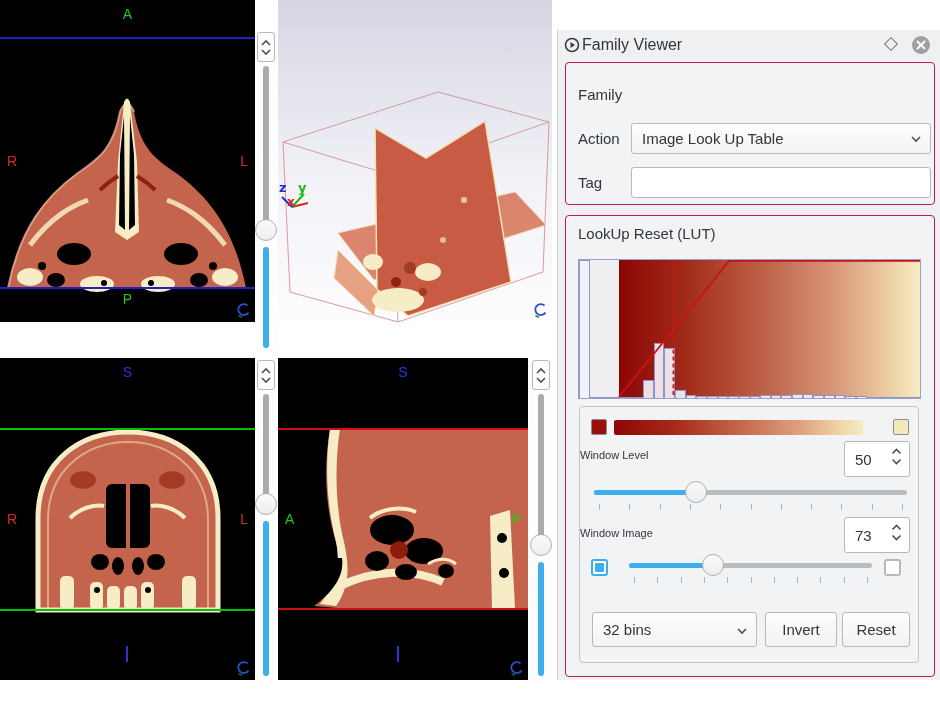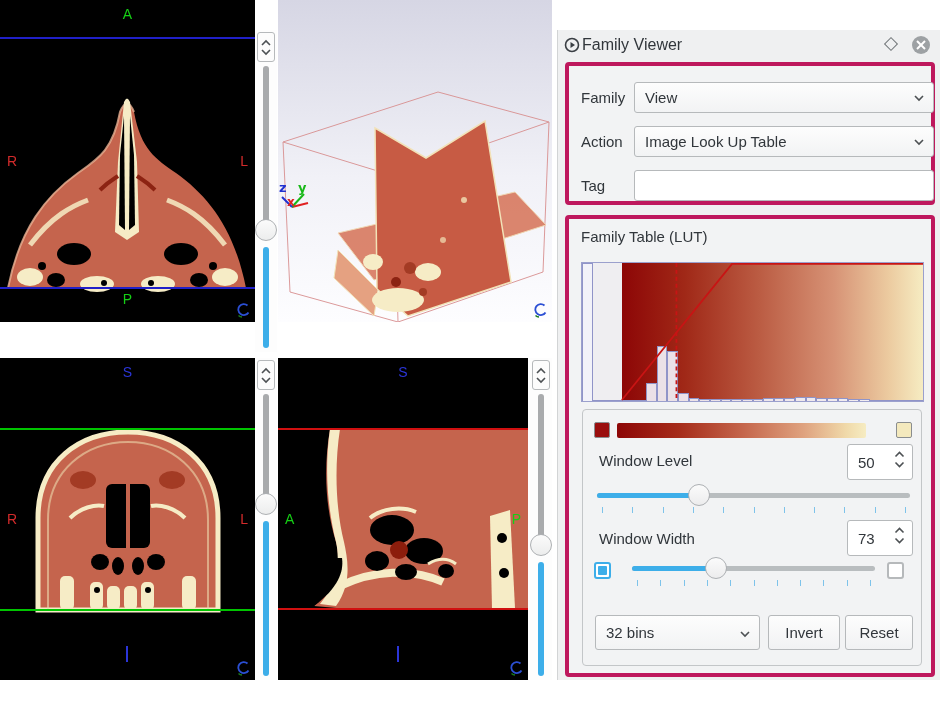--- a/index.html
+++ b/index.html
@@ -41,21 +41,21 @@
     background:#eff0f1; border-left:1px solid #d2d4d5; }
   .panel-title-row { position:absolute; left:0; top:0; width:100%; height:30px; }
   .title-play { position:absolute; left:6px; top:7px; width:16px; height:16px; }
   .panel-title { position:absolute; left:24px; top:6px; font-size:16px; color:#31363b; }
   .float-icon { position:absolute; right:44px; top:9px; width:10px; height:10px;
     border:1px solid #6f7477; transform:rotate(45deg); background:transparent; }
   .close-btn { position:absolute; right:10px; top:6px; width:18px; height:18px;
     border-radius:50%; background:#9da1a4; display:flex; align-items:center; justify-content:center; }
   .close-x { stroke:#fff; stroke-width:2; }
 
-  .groupbox { position:absolute; border:4px solid #be185d; border-radius:4px; background:#f2f3f4; }
+  .groupbox { position:absolute; border:1px solid #be185d; border-radius:4px; background:#f2f3f4; }
   .gb-top { left:7px; top:32px; width:370px; height:143px; }
   .gb-lut { left:7px; top:185px; width:370px; height:462px; }
 
   .form-label { position:absolute; left:12px; font-size:15px; color:#31363b; }
   .combo { position:absolute; height:31px; background:linear-gradient(#fdfdfd,#f2f3f4);
     border:1px solid #b6b9bb; border-radius:3px; font-size:15px; color:#31363b; }
   .combo-text { position:absolute; left:10px; top:6px; white-space:nowrap; }
   .combo-arrow { position:absolute; right:8px; top:11px; }
   .lineedit { position:absolute; height:31px; background:#fff; border:1px solid #b6b9bb;
     border-radius:3px; font-size:15px; color:#31363b; padding:5px 8px; width:300px; outline:none; }
@@ -74,21 +74,21 @@
   .hist-overlay { position:absolute; left:0; top:0; width:100%; height:100%; }
 
   
   .innerframe { position:absolute; left:13px; top:190px; width:340px; height:257px;
     border:1px solid #c3c6c8; border-radius:4px; background:#f2f3f4; }
   .swatch { position:absolute; width:16px; height:16px; border-radius:2px; border:1px solid #8a8d8f; }
   .sw-left { left:11px; top:12px; background:#9a0d0d; }
   .sw-right { left:313px; top:12px; background:#f4e9bd; }
   .gradbar { position:absolute; left:34px; top:13px; width:249px; height:15px; border-radius:2px;
     background:linear-gradient(to right,#8d0606,#a62c1a 25%,#c4644a 50%,#dfa27f 75%,#f0d9a9 92%,#f6ecc2); }
-  .row-label { position:absolute; left:16px; font-size:15px; color:#31363b; }
+  .row-label { position:absolute; left:0; font-size:11px; color:#31363b; }
   .spinbox { position:absolute; left:264px; width:66px; height:36px; background:#fff;
     border:1px solid #b6b9bb; border-radius:3px; }
   .spin-val { position:absolute; left:10px; top:9px; font-size:15px; }
   .spin-arrows { position:absolute; right:7px; top:6px; display:flex; flex-direction:column; gap:3px; }
 
   .hslider { position:absolute; height:22px; }
   .htrack { position:absolute; top:9px; left:0; right:0; height:5px; background:#b9bdbf; border-radius:2.5px; }
   .hfill { position:absolute; top:9px; left:0; height:5px; background:#3daee9; border-radius:2.5px; }
   .hhandle { position:absolute; top:0; width:22px; height:22px; margin-left:-11px; border-radius:50%;
     background:linear-gradient(#fbfbfb,#ececed); border:1px solid #adb0b3; }
@@ -320,39 +320,33 @@
       <span class="close-btn">
         <svg width="10" height="10">
             <line class="close-x" x1="1" y1="1" x2="9" y2="9"></line>
             <line class="close-x" x1="9" y1="1" x2="1" y2="9"></line>
           </svg>
       </span>
     </div>
 
     <div class="groupbox gb-top">
       <span class="form-label" style="top:23px">Family</span>
-      <div class="combo" style="left:65px; top:16px; width:300px">
-        <span class="combo-text">View</span>
-        <svg class="combo-arrow" width="12" height="8">
-            <path class="chev" d="M2,2 L6,6 L10,2"></path>
-          </svg>
-      </div>
       <span class="form-label" style="top:67px">Action</span>
       <div class="combo" style="left:65px; top:60px; width:300px">
         <span class="combo-text">Image Look Up Table</span>
         <svg class="combo-arrow" width="12" height="8">
             <path class="chev" d="M2,2 L6,6 L10,2"></path>
           </svg>
       </div>
       <span class="form-label" style="top:111px">Tag</span>
       <input class="lineedit" style="left: 65px; top: 104px;" value="">
     </div>
 
     <div class="groupbox gb-lut">
-      <span class="gb-heading">Family Table (LUT)</span>
+      <span class="gb-heading">LookUp Reset (LUT)</span>
 
       <div class="histogram" id="histogram">
         <div id="hist-bars" style="position:absolute;left:0;top:0;width:100%;height:100%">
             <div class="hist-bar" style="left: 0%; height: 100%;"></div>
             <div class="hist-bar" style="left: 3.125%; height: 0.4%;"></div>
             <div class="hist-bar" style="left: 6.25%; height: 0.4%;"></div>
             <div class="hist-bar" style="left: 9.375%; height: 0.4%;"></div>
             <div class="hist-bar" style="left: 12.5%; height: 0.6%;"></div>
             <div class="hist-bar" style="left: 15.625%; height: 1%;"></div>
             <div class="hist-bar" style="left: 18.75%; height: 13%;"></div>
@@ -417,21 +411,21 @@
             <div class="tick" style="left: 30%;"></div>
             <div class="tick" style="left: 40%;"></div>
             <div class="tick" style="left: 50%;"></div>
             <div class="tick" style="left: 60%;"></div>
             <div class="tick" style="left: 70%;"></div>
             <div class="tick" style="left: 80%;"></div>
             <div class="tick" style="left: 90%;"></div>
             <div class="tick" style="left: 100%;"></div>
           </div>
 
-        <span class="row-label" style="top:120px">Window Width</span>
+        <span class="row-label" style="top:120px">Window Image</span>
         <div class="spinbox" style="top:110px">
           <span class="spin-val">73</span>
           <span class="spin-arrows">
             <svg width="11" height="7">
                 <path class="chev" d="M1.5,5.5 L5.5,1.5 L9.5,5.5"></path>
               </svg>
             <svg width="11" height="7">
                 <path class="chev" d="M1.5,1.5 L5.5,5.5 L9.5,1.5"></path>
               </svg>
           </span>

